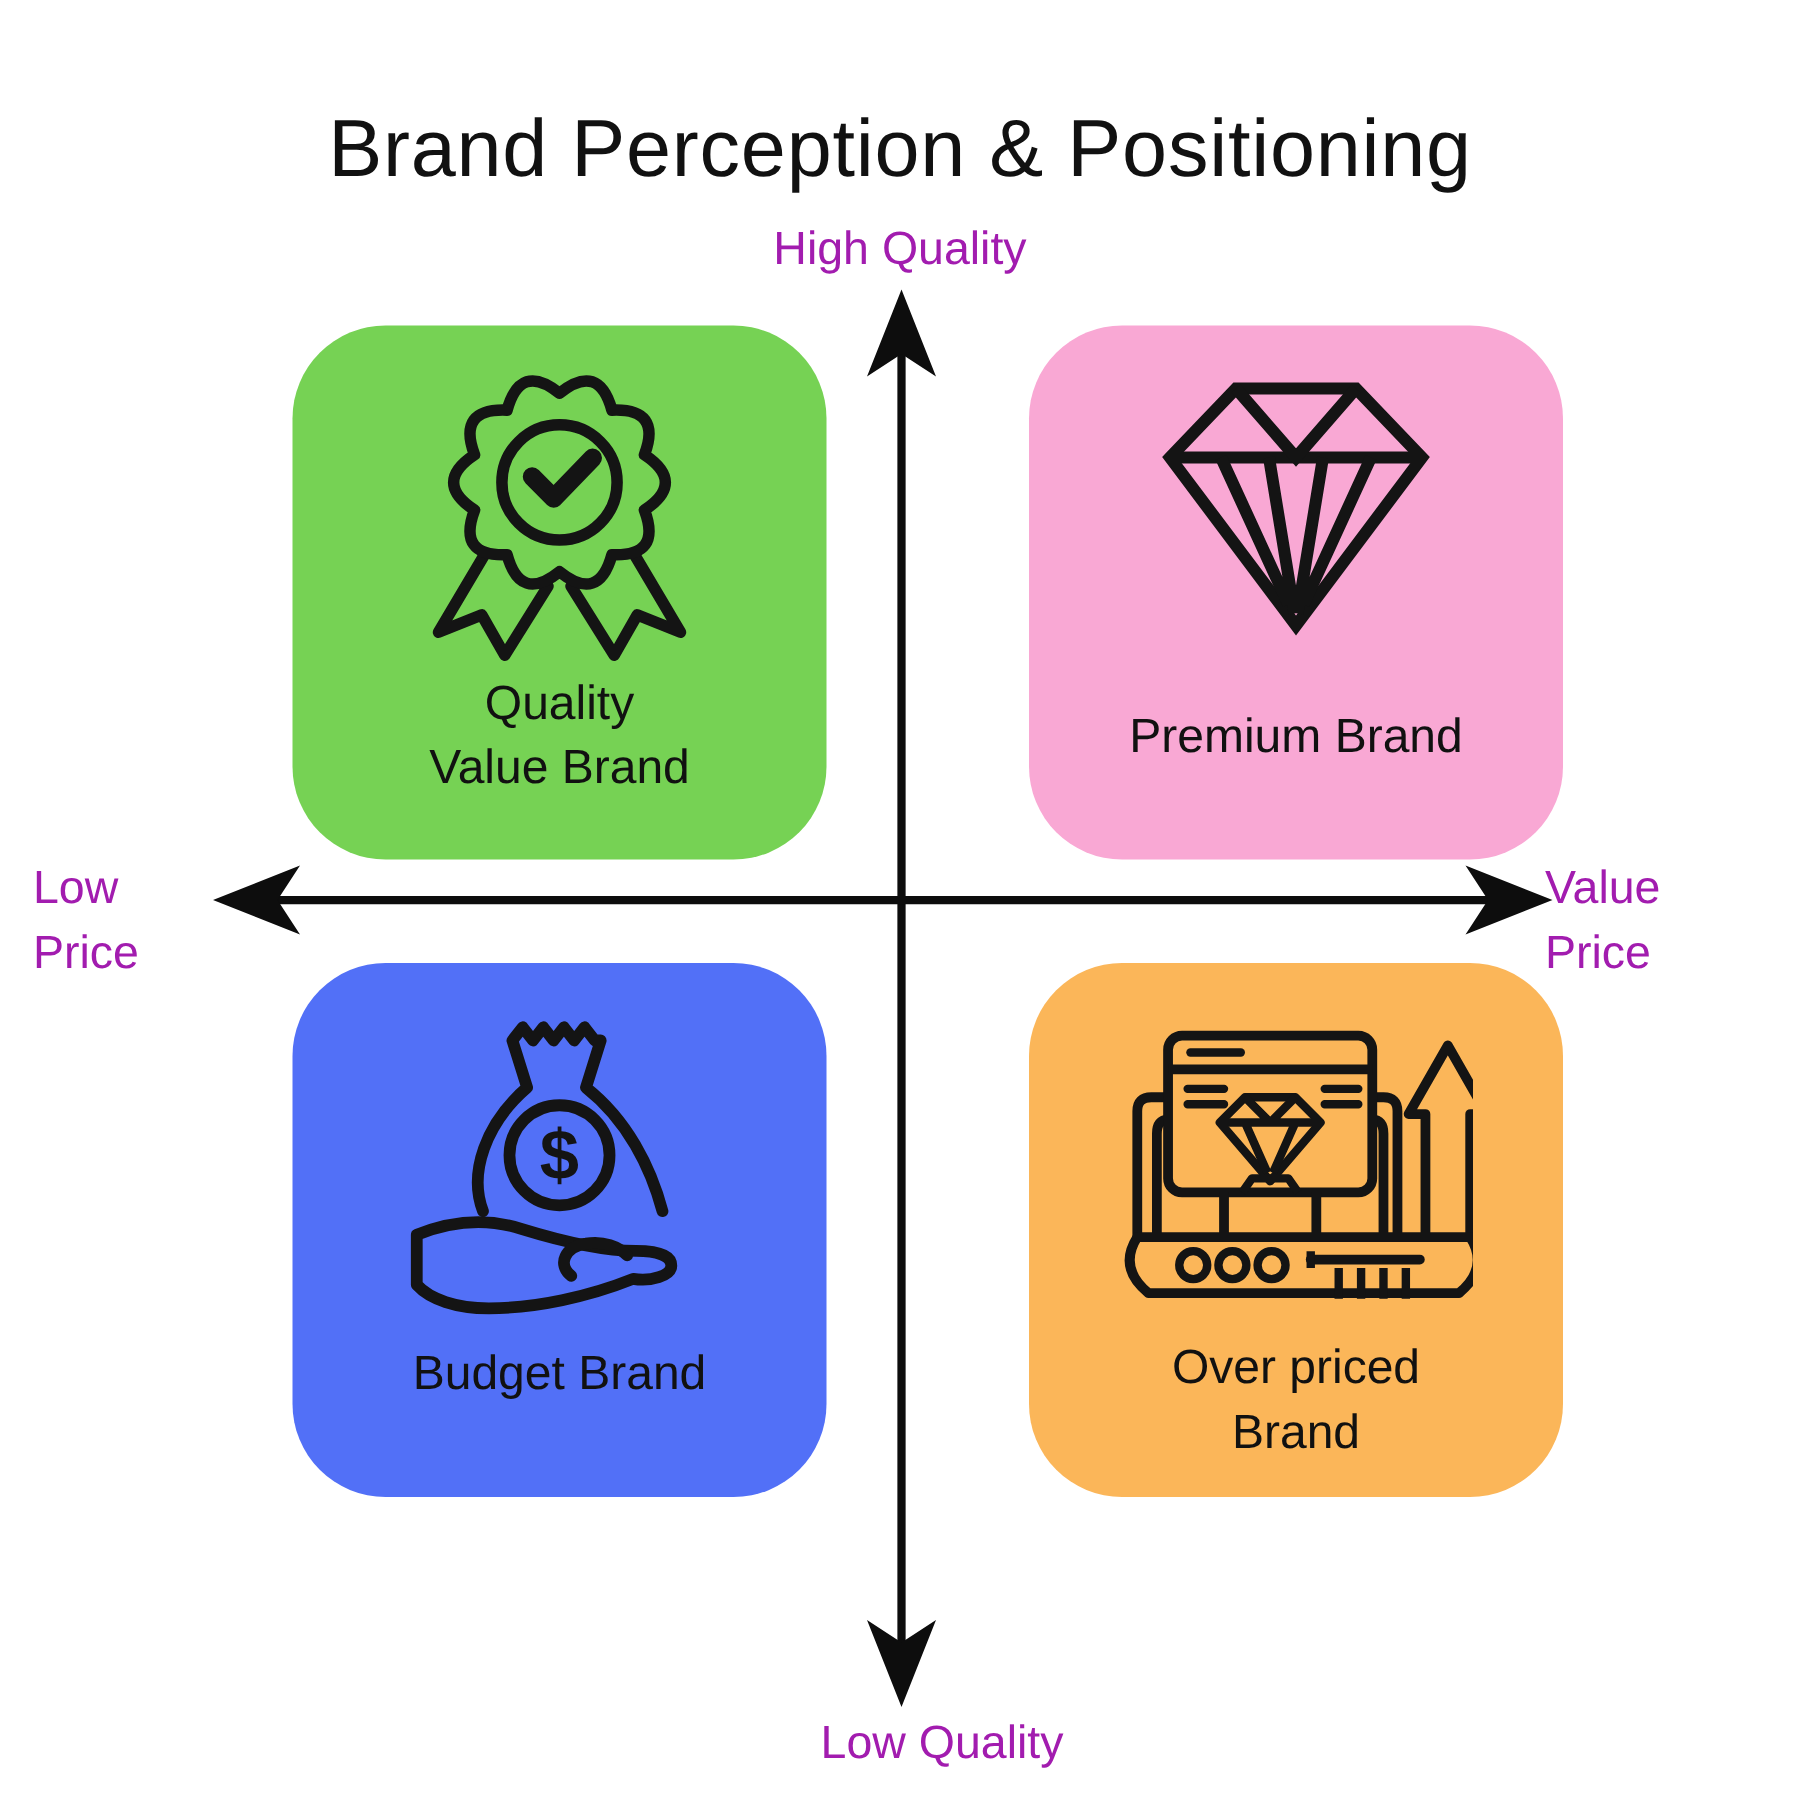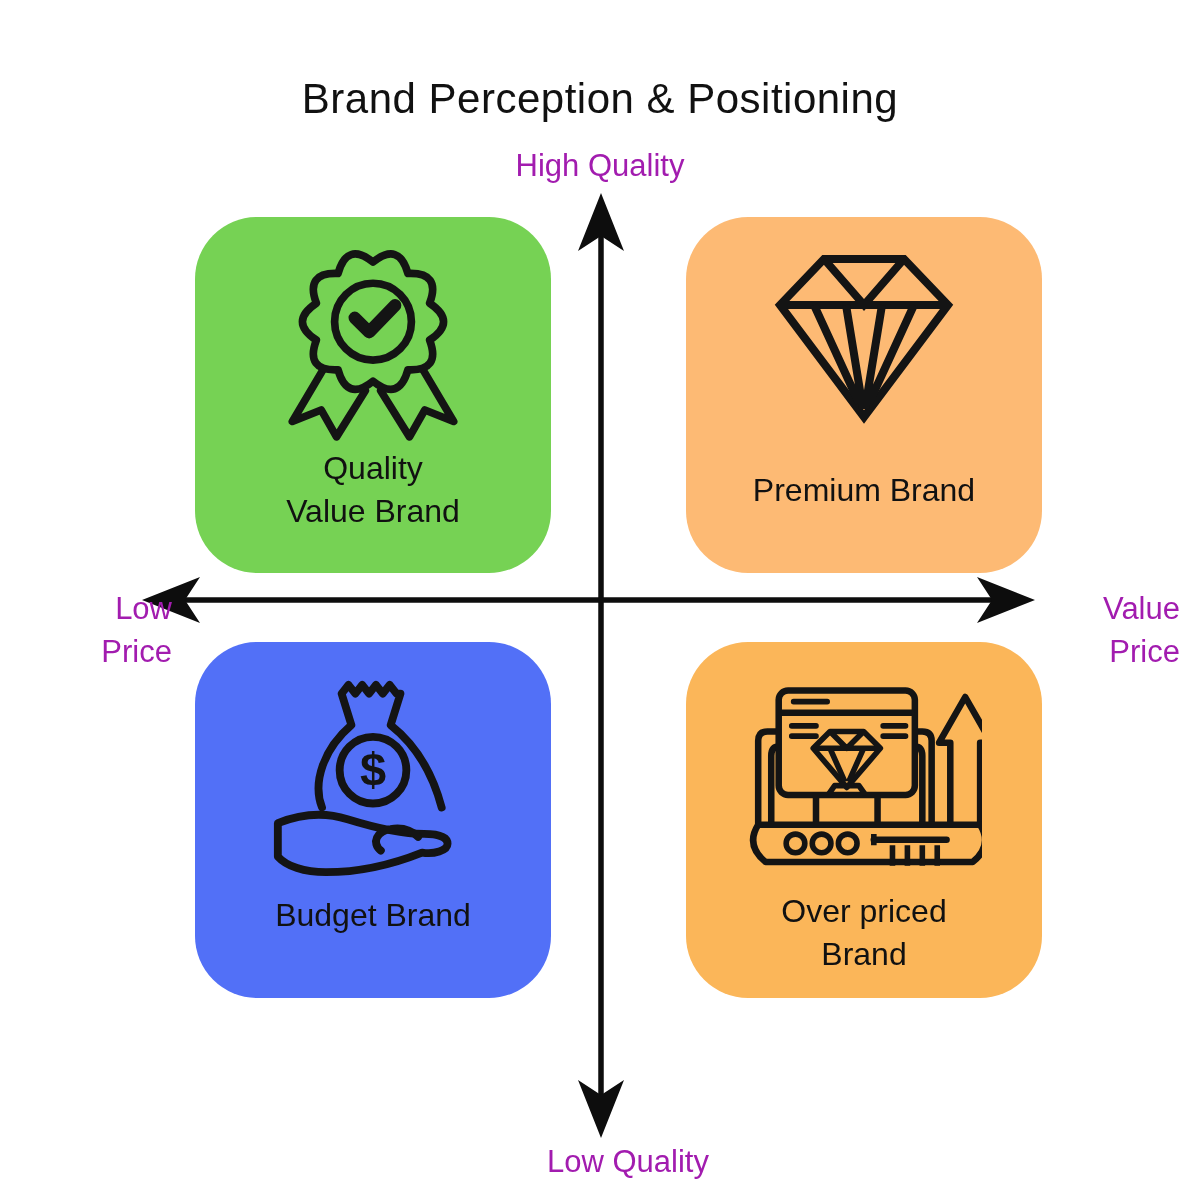--- a/index.html
+++ b/index.html
@@ -6,29 +6,29 @@
   body {
     width:1200px; height:1200px;
     font-family:"Liberation Sans","DejaVu Sans",sans-serif;
     background:#ffffff;
     overflow:hidden;
   }
   .canvas { position:relative; width:1200px; height:1200px; background:#ffffff; }
 
   .page-title {
     position:absolute; top:68px; left:0; width:1200px;
-    text-align:center; font-size:42px; line-height:62px;
+    text-align:center; font-size:54px; line-height:62px;
     color:#111111; letter-spacing:0.5px;
   }
 
   .axis-label { position:absolute; color:#a21caf; font-size:31px; line-height:43px; }
   .axis-label.v { left:0; width:1200px; text-align:center; }
   .axis-label.top-l { top:144px; }
   .axis-label.bottom-l { top:1140px;padding-left:28px; }
-  .axis-label.side { width:150px; text-align:right; top:587px; }
+  .axis-label.side { width:150px; text-align:left; top:570px; }
   .axis-label.left-l { left:22px; }
   .axis-label.right-l { left:1030px; }
 
   svg.axes { position:absolute; top:0; left:0; pointer-events:none; }
 
   .card {
     position:absolute; width:356px; height:356px; border-radius:62px;
   }
   .card.tl { left:195px; top:217px; }
   .card.tr { left:686px; top:217px; }
@@ -92,21 +92,21 @@
           <path d="M -19,-12 L -4,3 L 23,-25" stroke-width="13"></path>
         </g>
       </svg>
     </div>
     <div class="card-label">
       <div>Quality</div>
       <div>Value Brand</div>
     </div>
   </div>
 
-  <div class="card tr" style="background-color: #fdba74;">
+  <div class="card tr" style="background-color: #f9a8d4;">
     <div class="icon-zone">
       <svg width="200" height="180" viewBox="-100 -90 200 180">
         <g class="icon-stroke" stroke-width="8">
           <path d="M -84,-32 L -40,-78 L 40,-78 L 84,-32 L 0,80 Z"></path>
           <path d="M -84,-32 L 84,-32"></path>
           <path d="M -40,-78 L 0,-32 L 40,-78"></path>
           <path d="M -50,-32 L -5,66 M -18,-32 L -1,72 M 18,-32 L 1,72 M 50,-32 L 5,66"></path>
         </g>
       </svg>
     </div>

